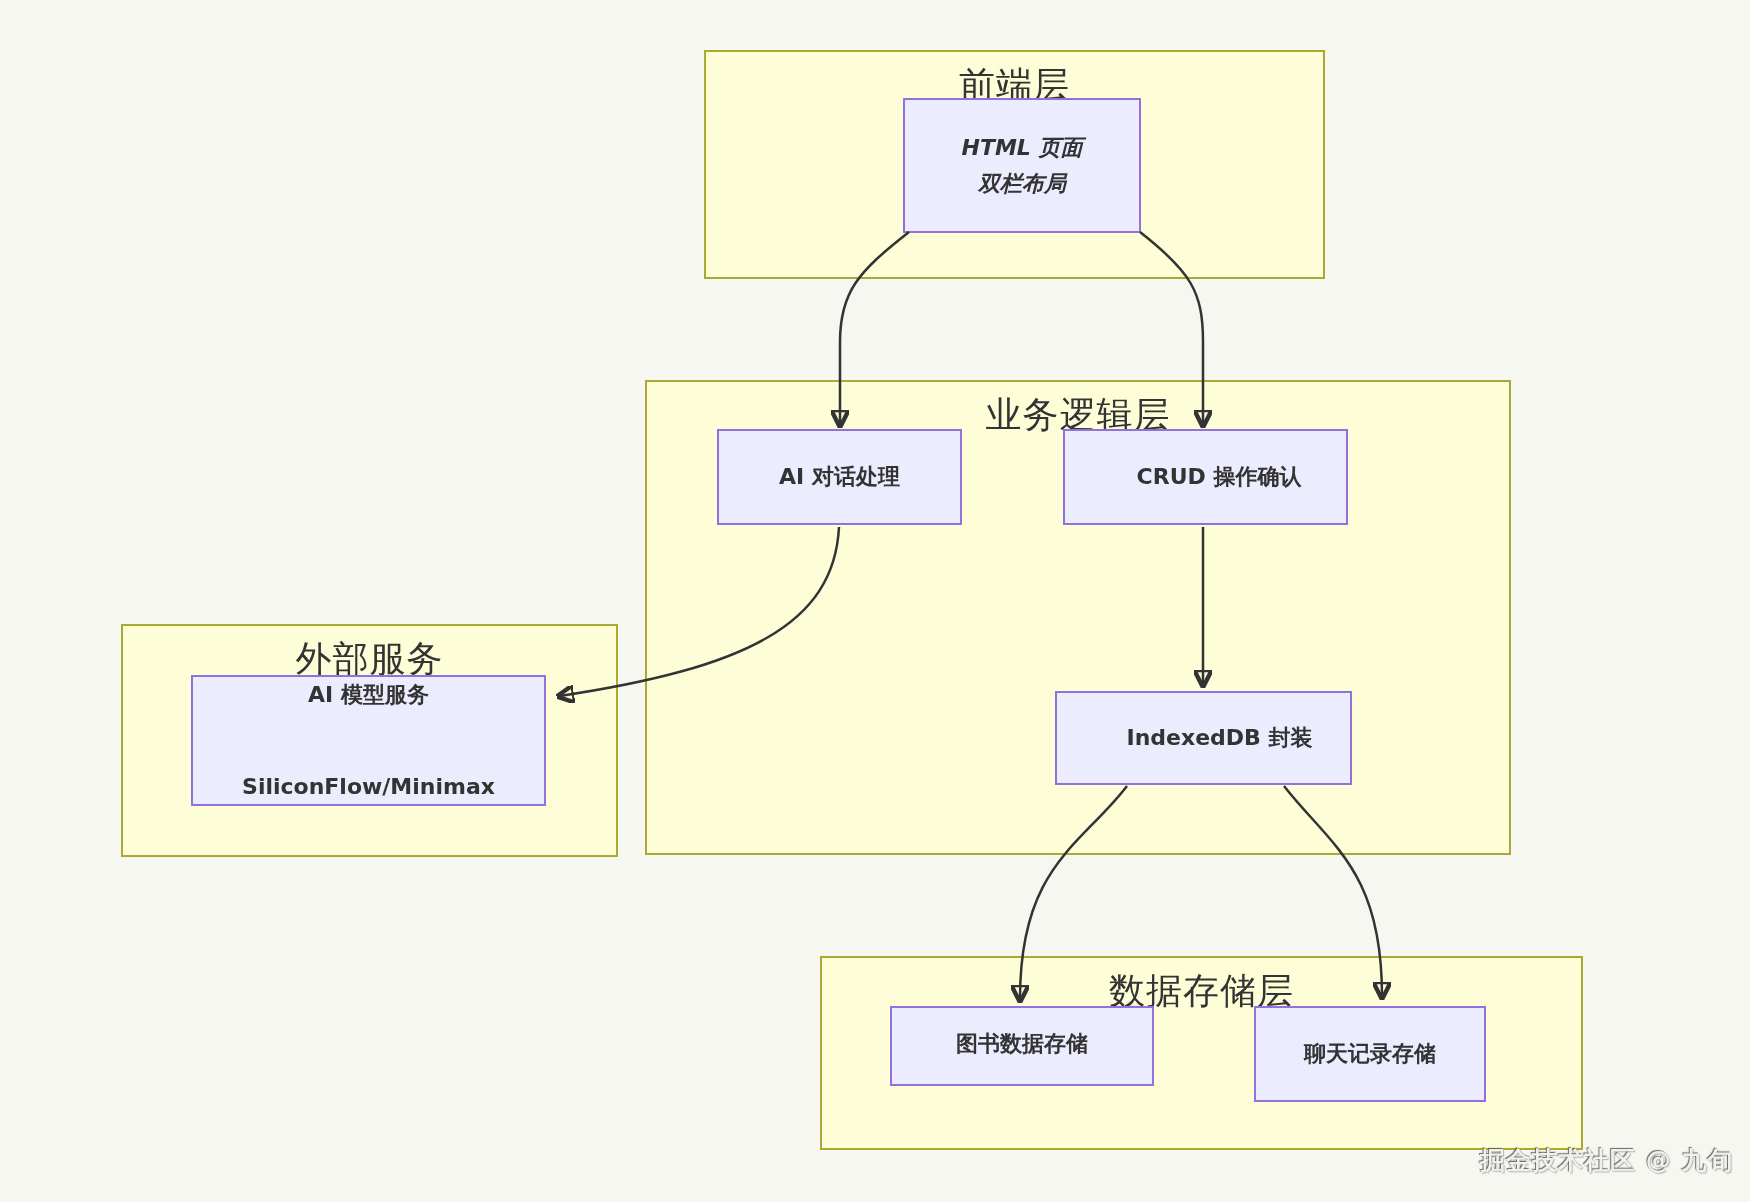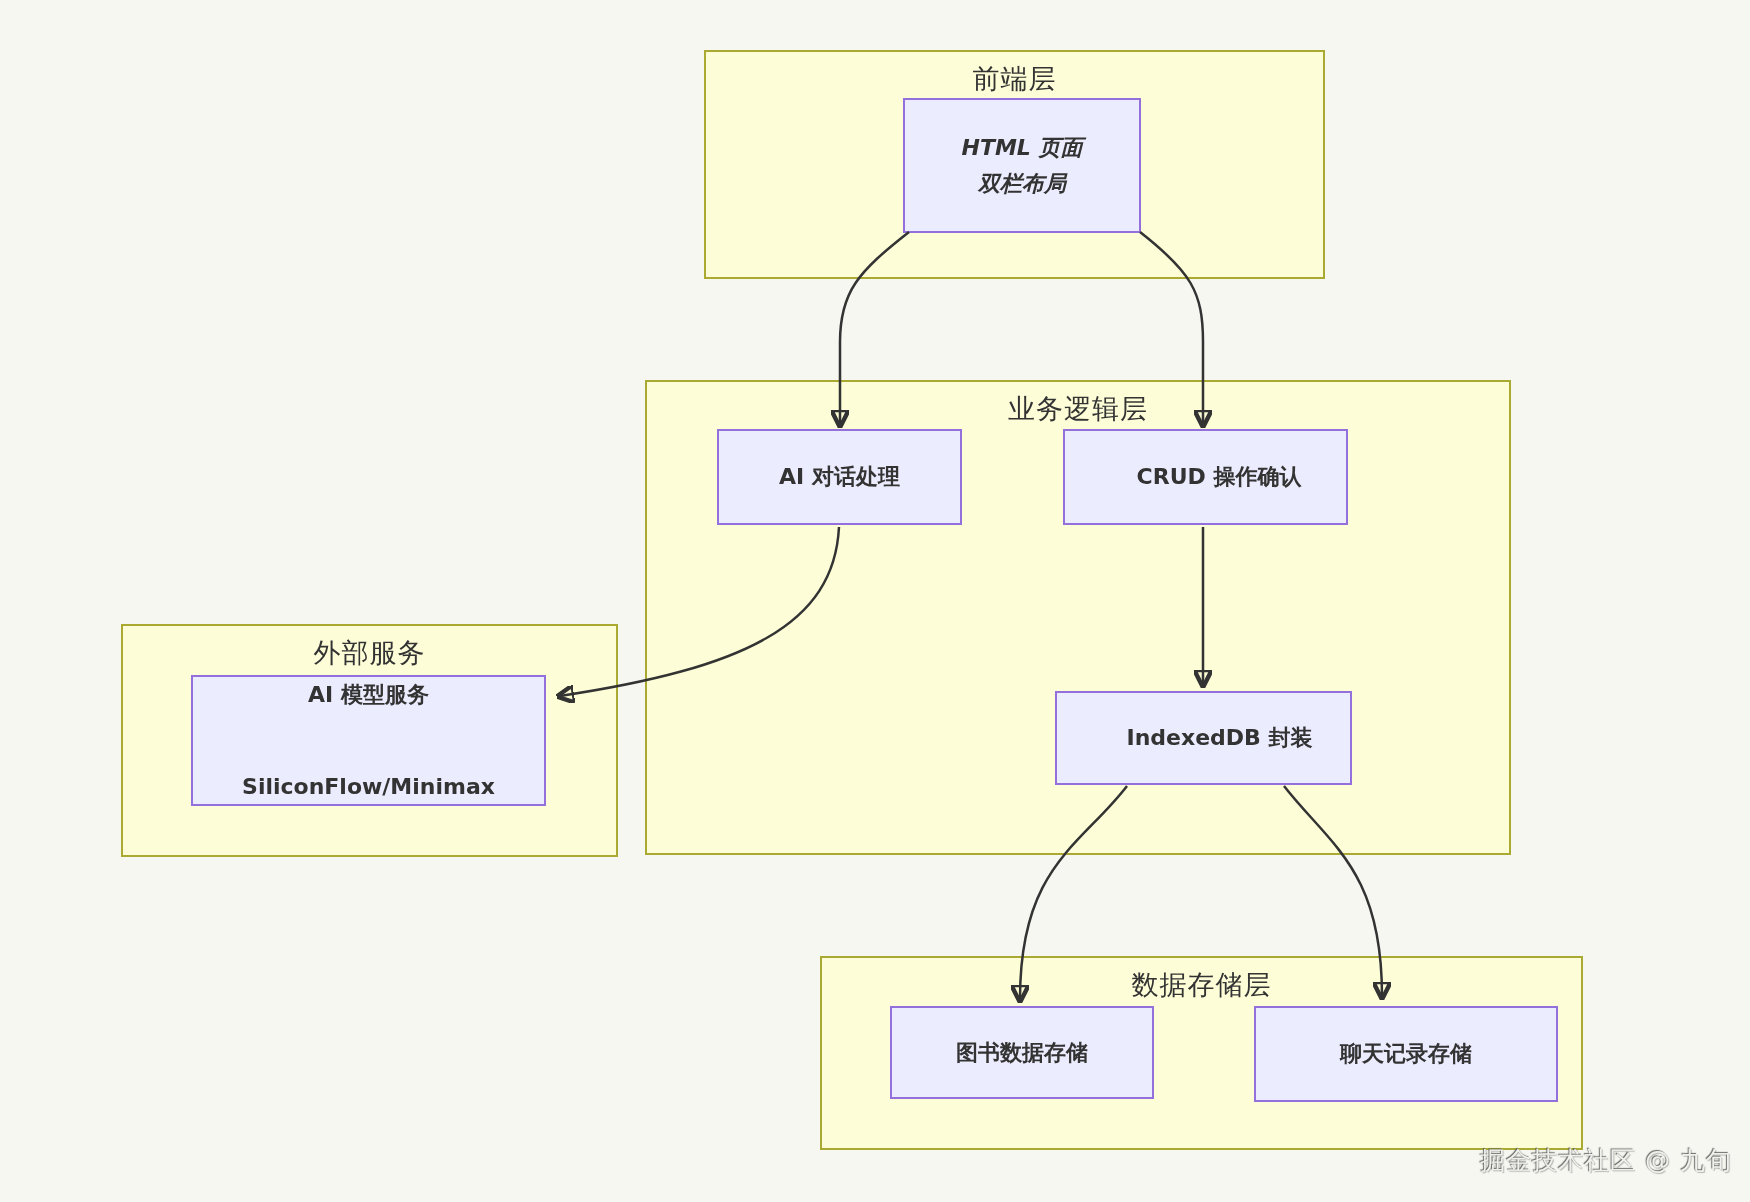--- a/index.html
+++ b/index.html
@@ -23,21 +23,21 @@
   }
   .group{
     position:absolute;
     background:var(--group-fill);
     border:2px solid var(--group-border);
   }
   .group-title{
     position:absolute;
     top:9px;left:0;right:0;
     text-align:center;
-    font-size:27px;
+    font-size:36px;
     font-weight:400;
     color:var(--text);
     letter-spacing:1px;
   }
   .node{
     position:absolute;
     background:var(--node-fill);
     border:2.5px solid var(--node-border);
     display:flex;
     flex-direction:column;
@@ -62,34 +62,35 @@
   }
   .watermark{
     position:absolute;
     left:1480px;top:1144px;
     width:260px;
     font-size:25px;
     letter-spacing:1px;
     color:#f0f0ec;
     text-shadow:-1px -1px 1px rgba(80,80,80,0.85), 1px 1px 1px rgba(140,140,140,0.6);
     white-space:nowrap;
+    font-weight:bold;
   }
   
   .g-frontend{left:704px;top:50px;width:621px;height:229px;}
   .g-business{left:645px;top:380px;width:866px;height:475px;}
   .g-external{left:121px;top:624px;width:497px;height:233px;}
   .g-storage {left:820px;top:956px;width:763px;height:194px;}
   
   .n-html     {left:903px; top:98px;  width:238px;height:135px;font-style:italic;}
   .n-ai-dialog{left:717px; top:429px; width:245px;height:96px;}
   .n-crud     {left:1063px;top:429px; width:285px;height:96px;padding-left:27px;}
   .n-indexeddb{left:1055px;top:691px; width:297px;height:94px;padding-left:32px;}
   .n-ai-model {left:191px; top:675px; width:355px;height:131px;justify-content:space-between;}
-  .n-book     {left:890px; top:1006px;width:264px;height:93px;}
-  .n-chat     {left:1254px;top:1006px;width:304px;height:96px;}
+  .n-book     {left:890px; top:1006px;width:264px;height:80px;font-family:Liberation Mono, monospace;}
+  .n-chat     {left:1254px;top:1006px;width:232px;height:96px;}
 </style>
 </head>
 <body>
 
 <div class="stage">
 
   <div class="group g-frontend">
     <div class="group-title">前端层</div>
   </div>
 

